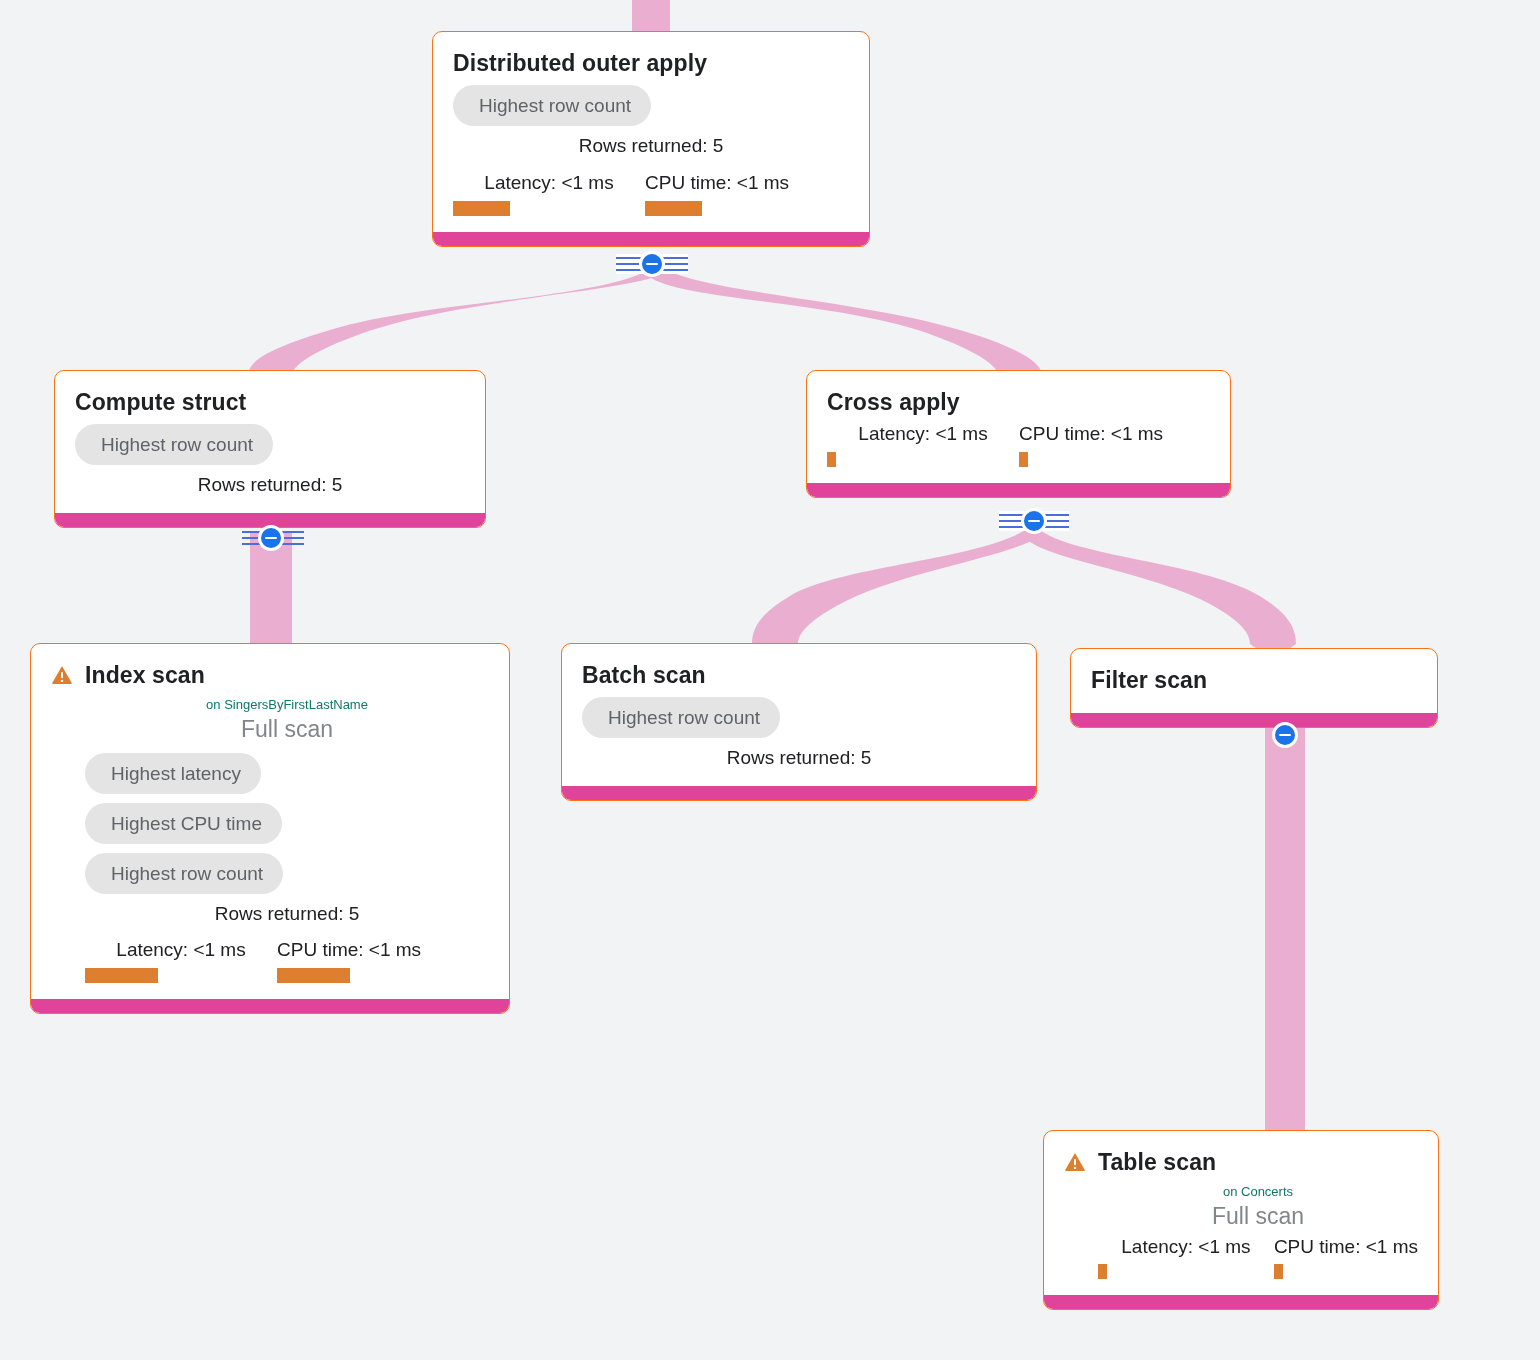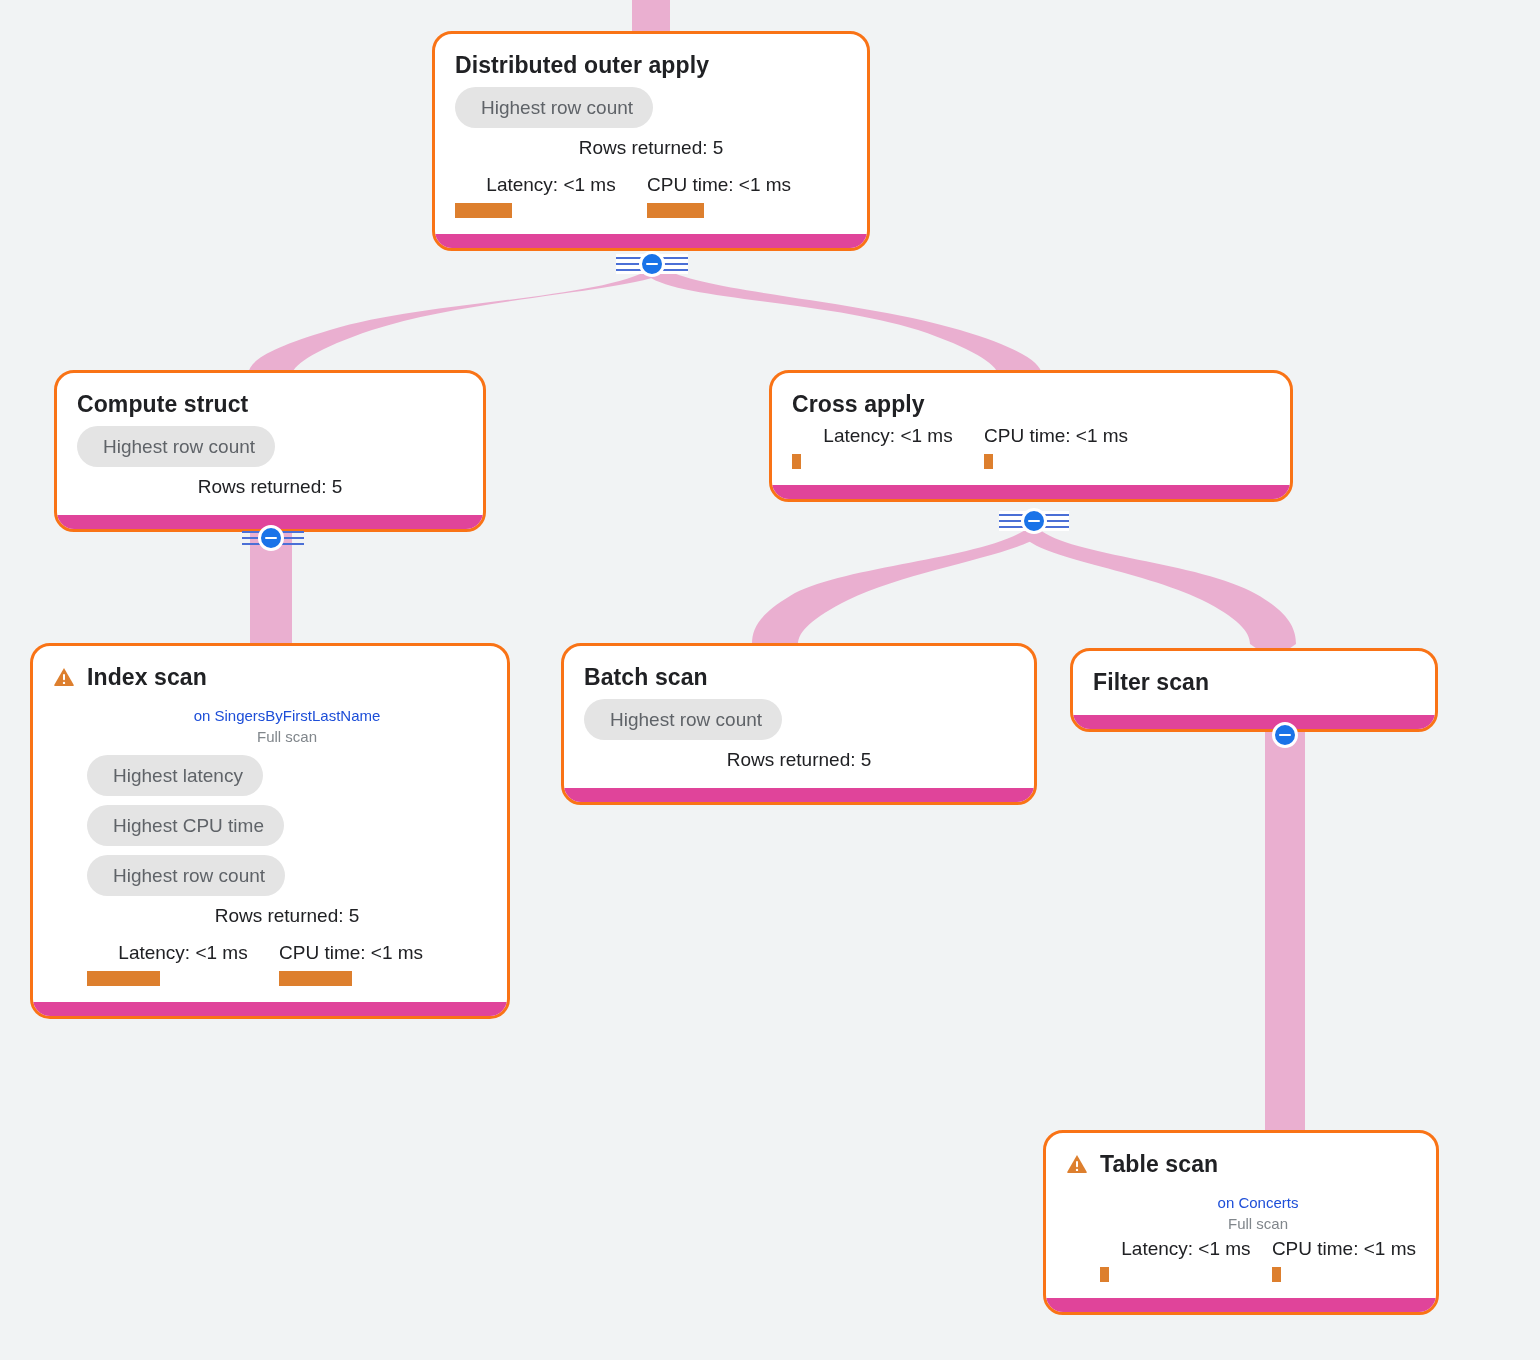--- a/index.html
+++ b/index.html
@@ -30,22 +30,22 @@
     width: 1540px;
     height: 1360px;
     pointer-events: none;
   }
 
   
   .node {
     position: absolute;
     box-sizing: border-box;
     background: #FFFFFF;
-    border: 3px solid #f97316;
-    border-radius: 20px;
+    border: 1px solid #f97316;
+    border-radius: 10px;
     overflow: hidden;
     z-index: 5;
   }
   .node-body {
     padding: 18px 20px 16px 20px;
   }
   .node-footer {
     height: 14px;
     background: #E0449A;
     width: 100%;
@@ -71,27 +71,27 @@
   }
   .indent {
     padding-left: 0;
     text-align: center;
   }
   .node.has-warn .indent {
     padding-left: 34px;
   }
 
   .node-sub {
-    font-size: 15px;
-    color: #1d4ed8;
-    margin-top: 17px;
+    font-size: 13px;
+    color: #0f766e;
+    margin-top: 9px;
     line-height: 1.2;
   }
   .node-sub-muted {
-    font-size: 15px;
+    font-size: 23px;
     color: #80868B;
     margin-top: 3px;
     line-height: 1.2;
   }
   .rows-line {
     font-size: 19px;
     color: #202124;
     margin-top: 9px;
     line-height: 1.2;
   }
@@ -265,21 +265,21 @@
   </div>
   <div class="toggle-rails" style="left:242px; top:528px; width:62px;">
     <span class="rail r1"></span>
     <span class="rail r2"></span>
     <span class="rail r3"></span>
   </div>
   <div class="collapse-toggle" style="left:258px; top:525px;">
     <span class="minus"></span>
   </div>
 
-  <div class="node" style="left:769px; top:370px; width:524px;">
+  <div class="node" style="left:806px; top:370px; width:425px;">
     <div class="node-body">
       <div class="title-row">
         <span class="node-title">Cross apply</span>
       </div>
       <div class="metrics indent" style="margin-top:8px;">
         <div class="metric" style="width:192px;">
           <div class="metric-label">Latency: &lt;1 ms</div>
           <div class="metric-bar" style="width:9px;"></div>
         </div>
         <div class="metric">

